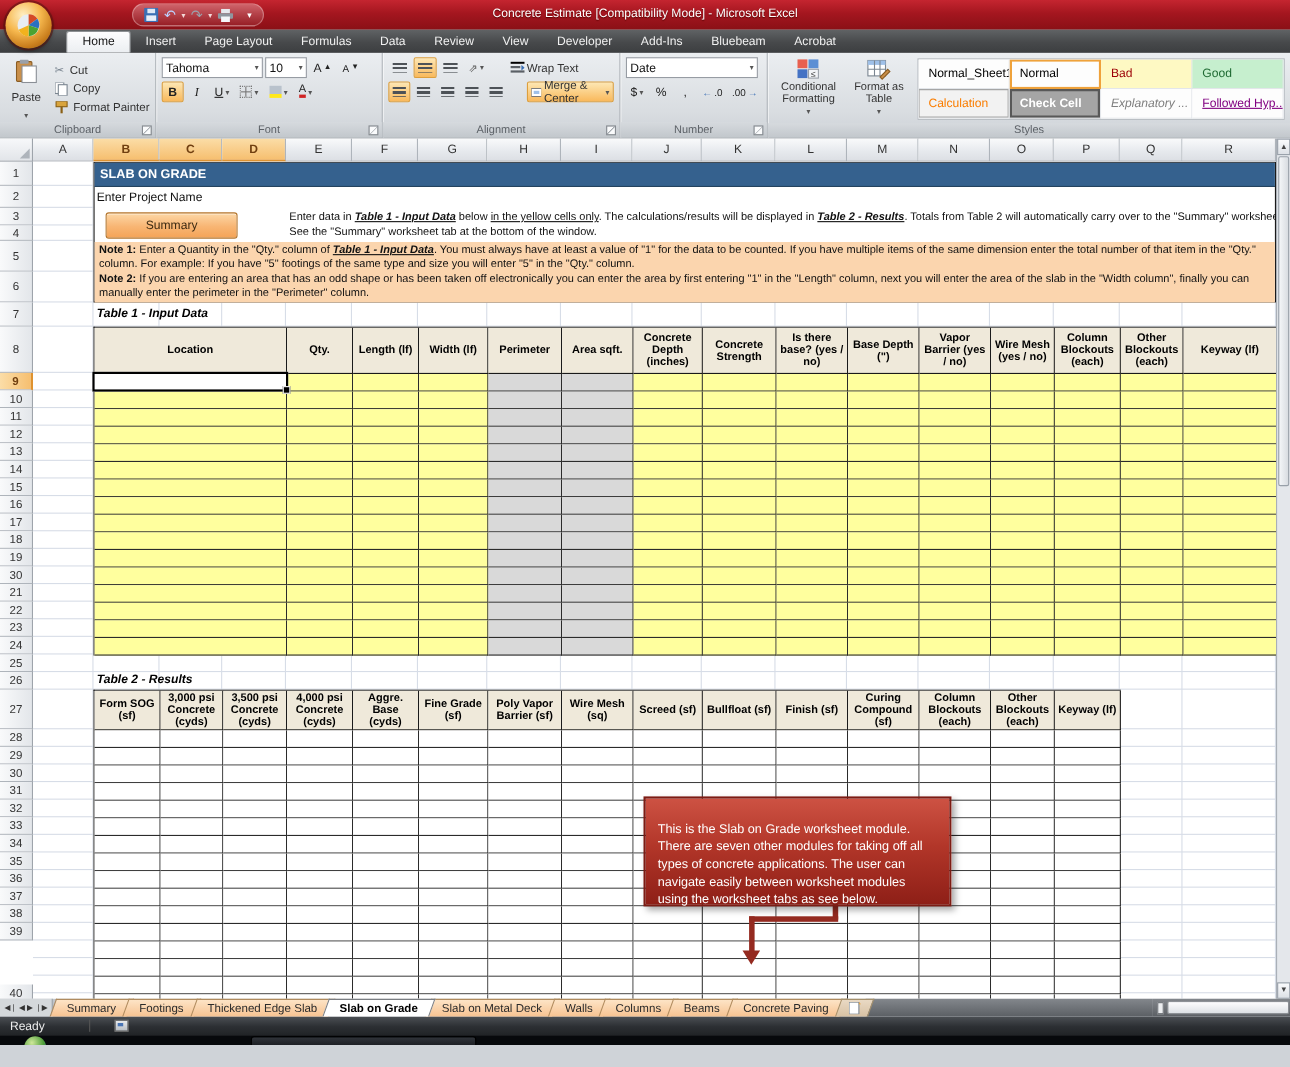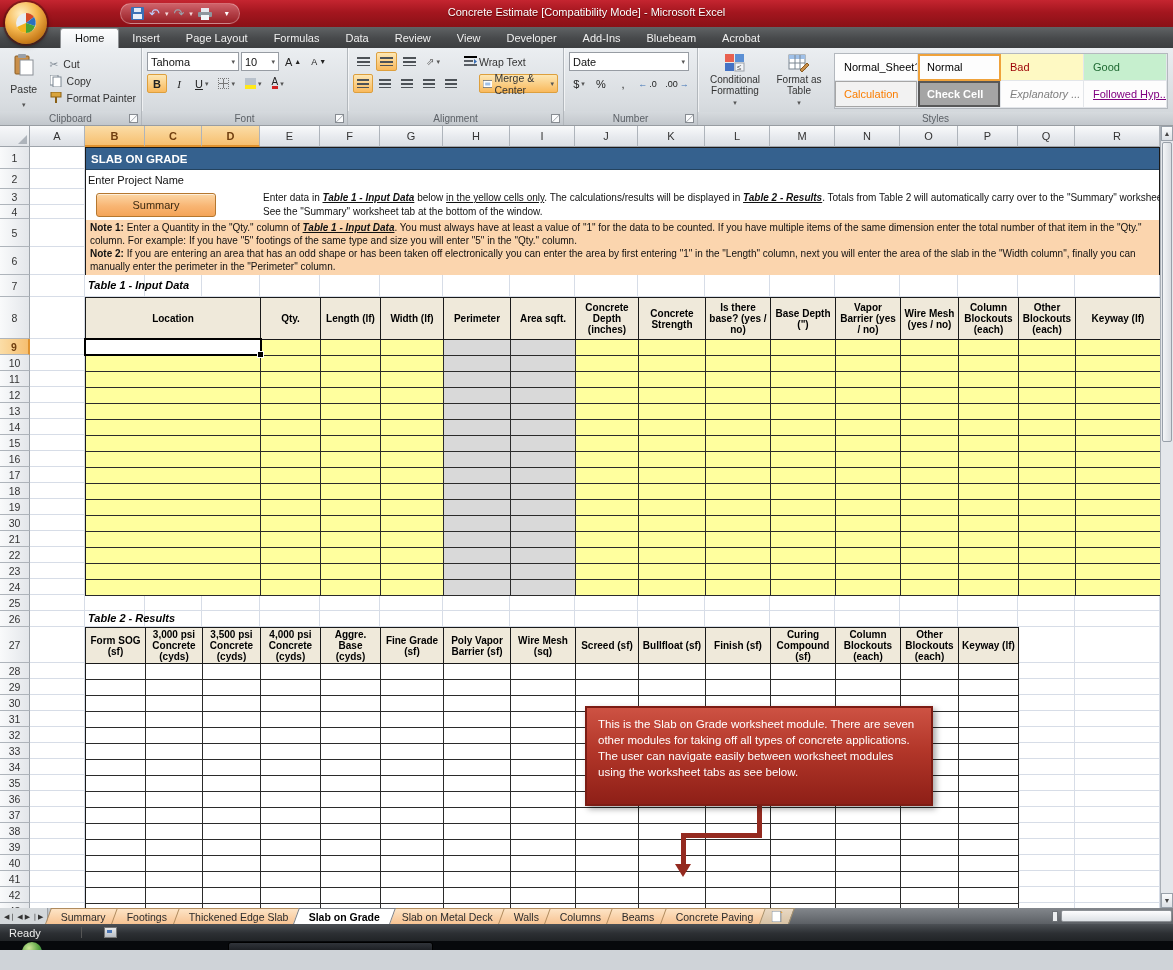--- a/index.html
+++ b/index.html
@@ -95,21 +95,21 @@
 .notes{position:absolute;left:0;top:72px;width:100%;height:55px;background:#fbd5ae;padding:1px 4px;font-size:10px;line-height:13px;color:#111}
 .b{font-weight:bold}.i{font-style:italic}.u{text-decoration:underline}
 .tbl-title{position:absolute;left:58px;font-weight:bold;font-style:italic;font-size:11px;color:#000;z-index:2}
 .etable{position:absolute;display:grid;z-index:2;border-left:1px solid #1a1a1a;border-top:1px solid #1a1a1a;background:#fff}
 .th{border-right:1px solid #1a1a1a;border-bottom:1px solid #1a1a1a;background:#efe9da;font-size:10px;font-weight:bold;line-height:11px;
  display:flex;align-items:center;justify-content:center;text-align:center;padding:1px 2px;color:#000}
 .td{border-right:1px solid #2b2b2b;border-bottom:1px solid #2b2b2b}
 .td.y{background:#ffff9e}.td.g{background:#d9d9d9}.td.w{background:#fff}
 .sel-cell{position:absolute;left:54px;top:191px;width:178px;height:18px;border:2px solid #000;background:#fff;z-index:3}
 .sel-cell::after{content:"";position:absolute;right:-4px;bottom:-4px;width:5px;height:5px;background:#000;border:1px solid #fff}
-.callout{position:absolute;left:555px;top:559px;width:348px;height:100px;z-index:6;padding:8px 11px;
+.callout{position:absolute;left:555px;top:577px;width:280px;height:100px;z-index:6;padding:20px 11px;
  background:linear-gradient(180deg,#cd5243 0%,#b23629 45%,#8e1f17 100%);border:2px solid #7c1c14;
  box-shadow:3px 3px 6px rgba(0,0,0,.35);color:#fff;font-size:11.5px;line-height:16px}
 .aseg{position:absolute;background:#942a20;z-index:5}
 .ahead{position:absolute;width:0;height:0;border-left:8px solid transparent;border-right:8px solid transparent;border-top:13px solid #942a20;z-index:5}
 
 
 .tabbar{height:16px;display:flex;align-items:stretch;background:linear-gradient(180deg,#c3c8cd,#aeb3b9);position:relative;z-index:5}
 .tnav{display:flex;align-items:center;gap:2px;padding:0 4px;background:#d4d8db;border-right:1px solid #9aa0a6}
 .tnb{font-size:7px;color:#333;line-height:1}
 .stabs{display:flex;align-items:stretch}
@@ -456,21 +456,21 @@
         <div class="rh" style="height: 16px;">30</div>
         <div class="rh" style="height: 16px;">31</div>
         <div class="rh" style="height: 16px;">32</div>
         <div class="rh" style="height: 16px;">33</div>
         <div class="rh" style="height: 16px;">34</div>
         <div class="rh" style="height: 16px;">35</div>
         <div class="rh" style="height: 16px;">36</div>
         <div class="rh" style="height: 16px;">37</div>
         <div class="rh" style="height: 16px;">38</div>
         <div class="rh" style="height: 16px;">39</div>
-        <div class="rh" style="height: 16px;">40</div>
+        <div class="rh" style="height: 16px; margin-top: 40px;">40</div>
         <div class="rh" style="height: 16px;">41</div>
         <div class="rh" style="height: 16px;">42</div>
         <div class="rh" style="height: 16px;">43</div>
       </div>
 
     <div class="canvas" id="canvas">
       <div id="gridlines">
           <div class="gv" style="left: 54px;"></div>
           <div class="gv" style="left: 114px;"></div>
           <div class="gv" style="left: 171px;"></div>

